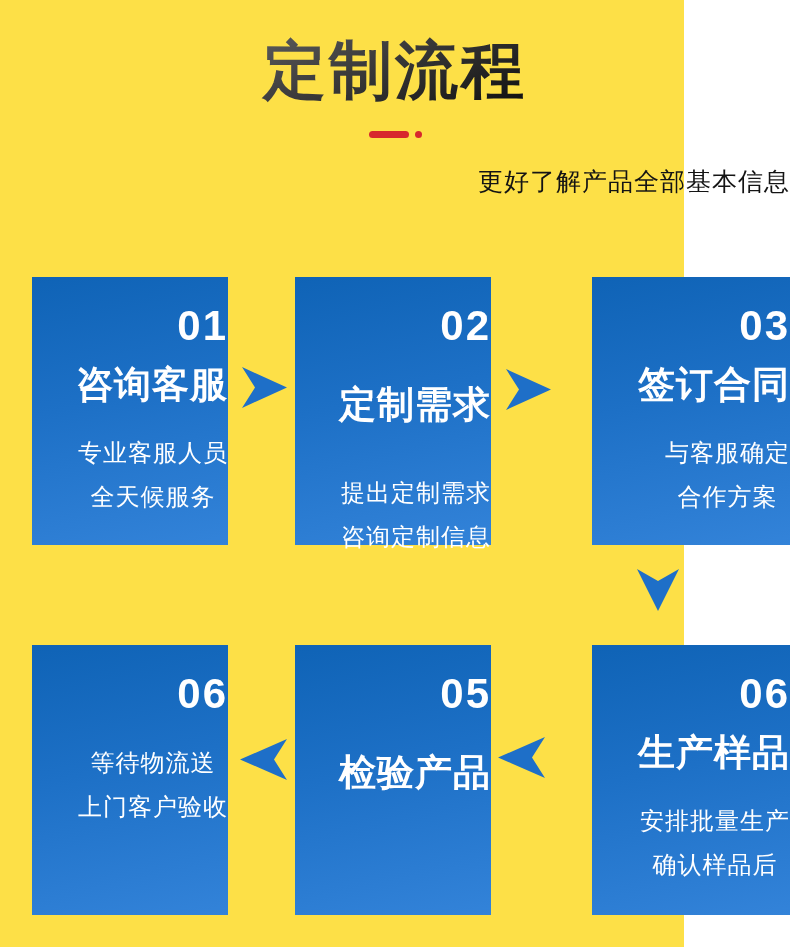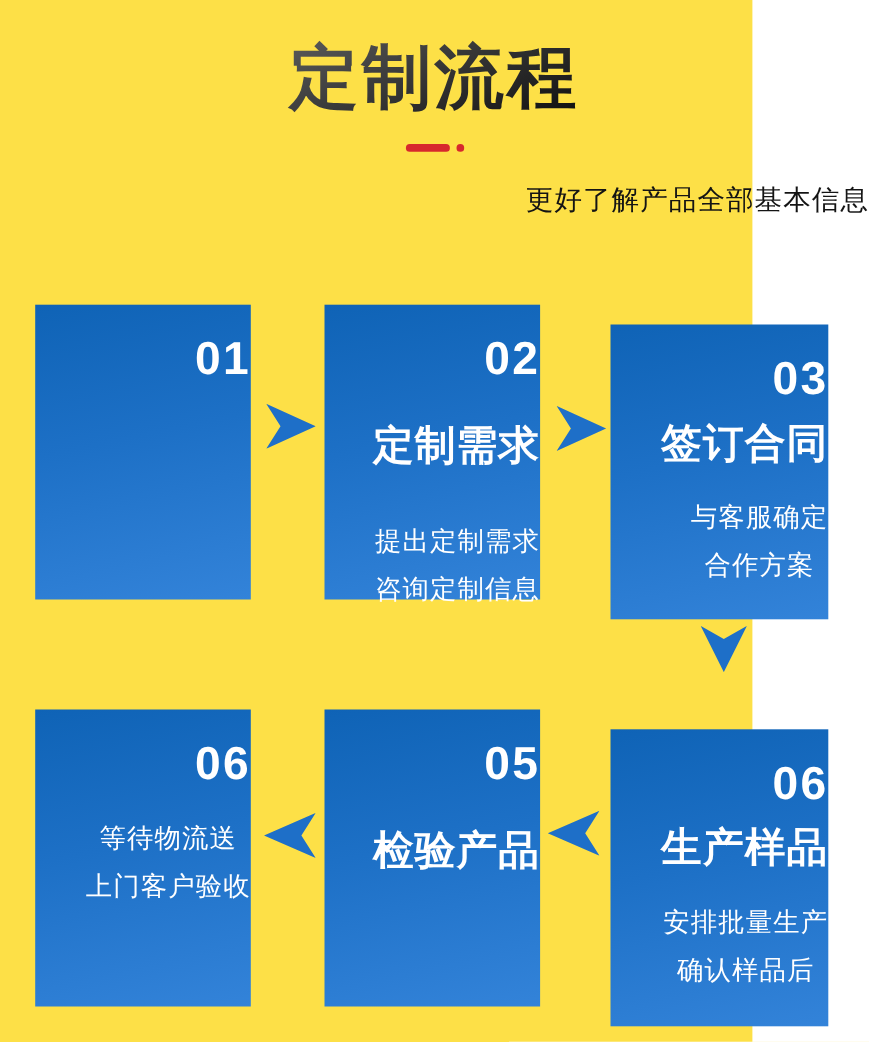--- a/index.html
+++ b/index.html
@@ -53,21 +53,21 @@
   }
   .step .stitle {
     margin-top: 14px;
     font-size: 37px; font-weight: 700; line-height: 44px; letter-spacing: 1px;
   }
   .step .sdesc {
     margin-top: 24px;
     font-size: 24px; line-height: 44px; font-weight: 400; letter-spacing: 1px;
   }
   .r1 { top: 277px; } .r2 { top: 645px; height: 270px; padding-left: 32px; }
-  .c1 { left: 32px; } .c2 { left: 295px; gap: 20px; } .c3 { left: 555px; width: 198px; margin-top: 18px; }
+  .c1 { left: 32px; } .c2 { left: 295px; gap: 20px; } .c3 { left: 592px; width: 198px; }
 
   
   .arrow { position: absolute; }
   .arrow svg { display: block; }
 </style>
 </head>
 <body>
 
 <div class="page">
 
@@ -75,20 +75,25 @@
 
   <div class="divider">
     <span class="bar"></span>
     <span class="dot"></span>
   </div>
 
   <div class="subtitle">更好了解产品全部基本信息</div>
 
   <div class="step r1 c1">
     <div class="num">01</div>
+    <div class="stitle">咨询客服</div>
+    <div class="sdesc">
+      <div>专业客服人员</div>
+      <div>全天候服务</div>
+    </div>
   </div>
 
   <div class="step r1 c2">
     <div class="num">02</div>
     <div class="stitle">定制需求</div>
     <div class="sdesc">
       <div>提出定制需求</div>
       <div>咨询定制信息</div>
     </div>
   </div>

